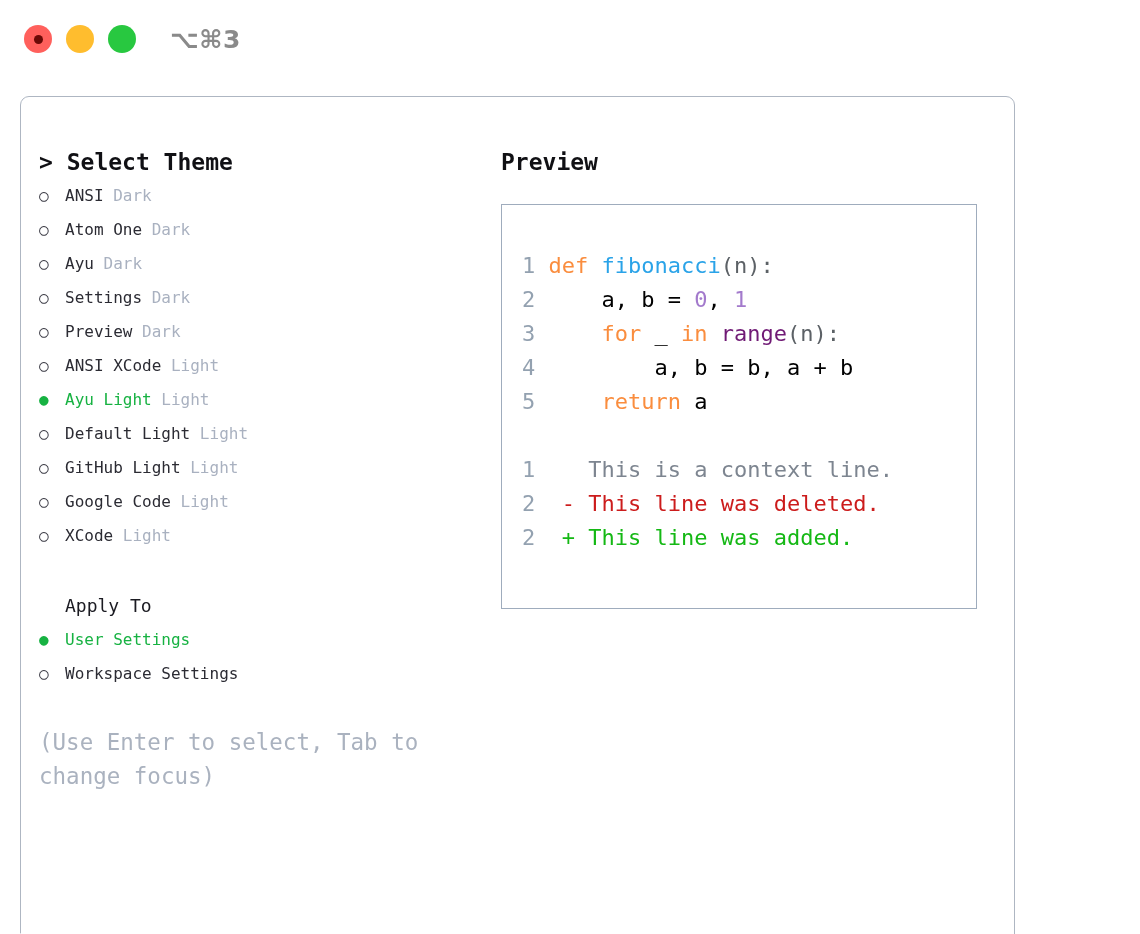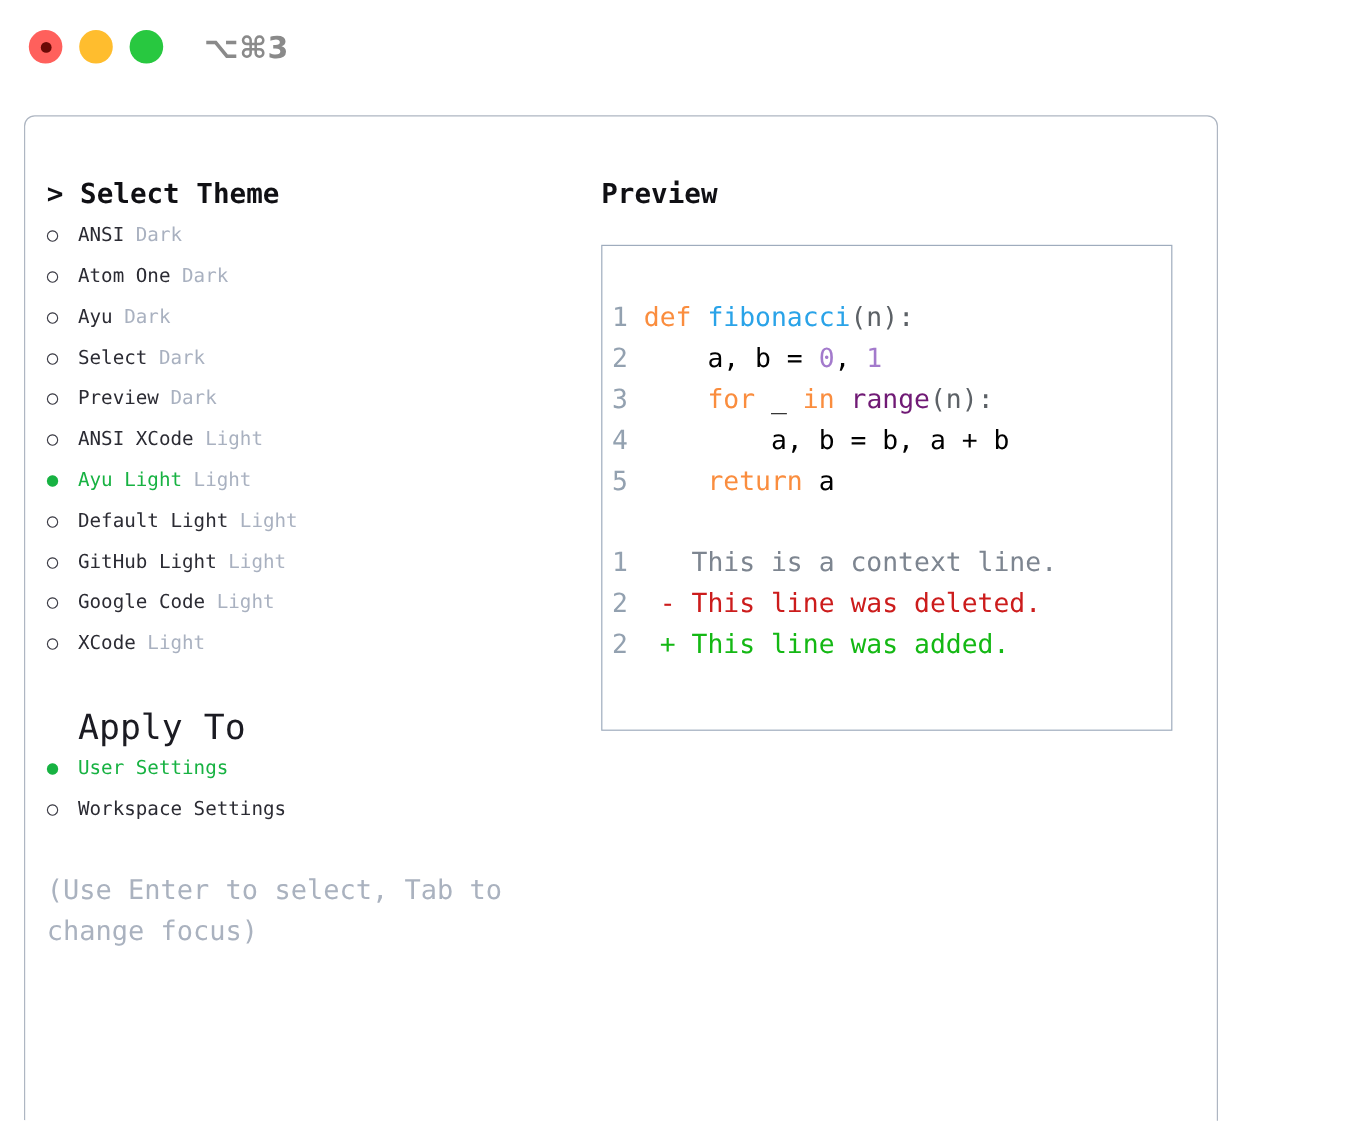--- a/index.html
+++ b/index.html
@@ -103,21 +103,21 @@
   .marker.selected { color: #17b242; }
   .theme-name { color: #2b2b33; }
   .theme-row.is-selected .theme-name,
   .theme-row.is-selected .marker { color: #17b242; }
   .theme-kind {
     color: #a9b1c0;
   }
 
   #apply-to-block { margin-top: 36px; }
   #apply-to-header {
-    font-size: 29px;
+    font-size: 18px;
     color: #1b1b22;
     padding-left: 26px;
     height: 34px;
     line-height: 34px;
     white-space: pre;
   }
   .apply-row.is-selected .apply-label,
   .apply-row.is-selected .marker { color: #17b242; }
   .apply-label { color: #2b2b33; }
 
@@ -142,21 +142,21 @@
     color: #101014;
     height: 34px;
     line-height: 34px;
   }
   #preview-box {
     margin-top: 25px;
     width: 476px;
     height: 405px;
     border: 1.6px solid #9facbd;
     background: #ffffff;
-    padding: 44px 0 0 8px;
+    padding: 44px 0 0 20px;
   }
   .code-line {
     font-size: 22px;
     line-height: 34px;
     white-space: pre;
     color: #3d4148;
   }
   .lineno {
     color: #93a1b0;
   }
@@ -189,21 +189,21 @@
   </div>
 
   <div id="main-panel">
 
     <div id="theme-column">
       <div class="row" id="select-theme-header">&gt; Select Theme</div>
       <div id="theme-list">
           <div class="row theme-row"><span class="marker">○</span><span class="theme-name">ANSI</span><span class="theme-kind"> Dark</span></div>
           <div class="row theme-row"><span class="marker">○</span><span class="theme-name">Atom One</span><span class="theme-kind"> Dark</span></div>
           <div class="row theme-row"><span class="marker">○</span><span class="theme-name">Ayu</span><span class="theme-kind"> Dark</span></div>
-          <div class="row theme-row"><span class="marker">○</span><span class="theme-name">Select</span><span class="theme-kind"> Dark</span></div>
+          <div class="row theme-row"><span class="marker">○</span><span class="theme-name">Settings</span><span class="theme-kind"> Dark</span></div>
           <div class="row theme-row"><span class="marker">○</span><span class="theme-name">Preview</span><span class="theme-kind"> Dark</span></div>
           <div class="row theme-row"><span class="marker">○</span><span class="theme-name">ANSI XCode</span><span class="theme-kind"> Light</span></div>
           <div class="row theme-row is-selected"><span class="marker selected">●</span><span class="theme-name">Ayu Light</span><span class="theme-kind"> Light</span></div>
           <div class="row theme-row"><span class="marker">○</span><span class="theme-name">Default Light</span><span class="theme-kind"> Light</span></div>
           <div class="row theme-row"><span class="marker">○</span><span class="theme-name">GitHub Light</span><span class="theme-kind"> Light</span></div>
           <div class="row theme-row"><span class="marker">○</span><span class="theme-name">Google Code</span><span class="theme-kind"> Light</span></div>
           <div class="row theme-row"><span class="marker">○</span><span class="theme-name">XCode</span><span class="theme-kind"> Light</span></div>
         </div>
 
       <div id="apply-to-block">

